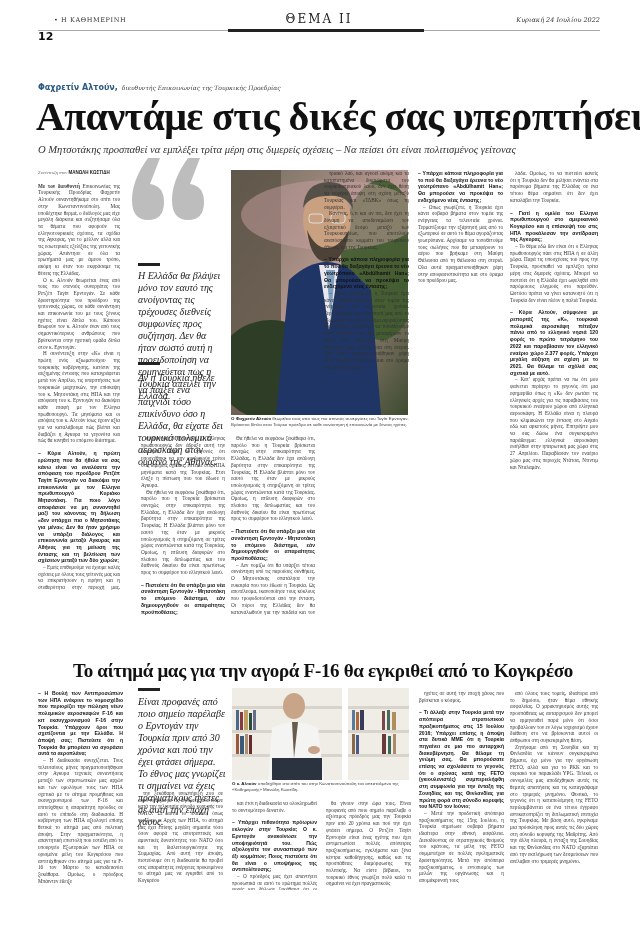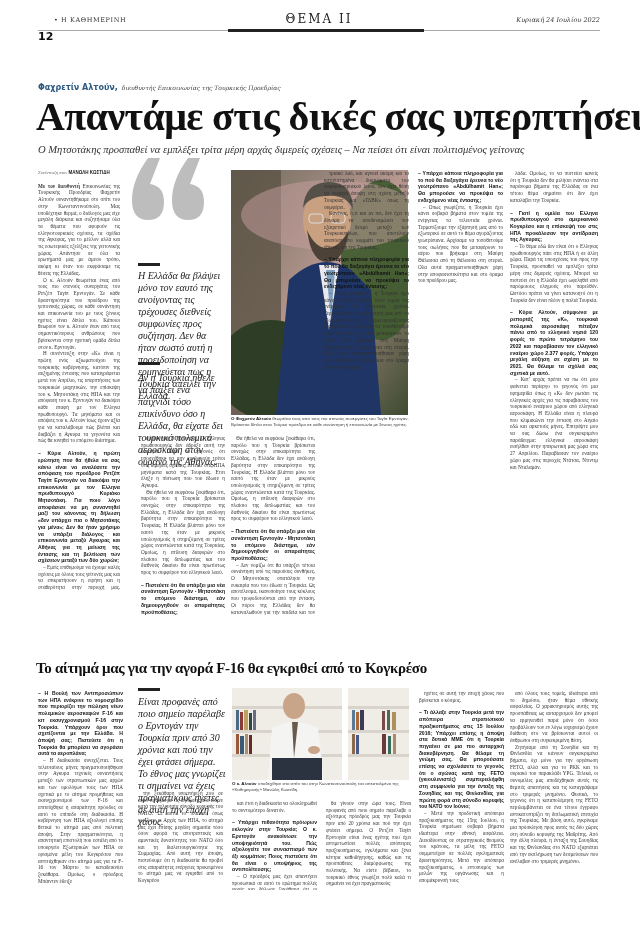--- a/index.html
+++ b/index.html
@@ -29,40 +29,40 @@
   .interviewer b { font-style: normal; color: #222; font-family: "Liberation Sans", sans-serif; }
 
   .quote-marks { position: absolute; left: 130px; top: 150px; width: 80px; height: 80px; }
   .pull-bar { position: absolute; height: 3px; width: 22px; background: #222; }
   .pull { position: absolute; font-family: "Liberation Serif", serif; font-style: italic; font-size: 10px; line-height: 12px; color: #222; }
 
   .photo { position: absolute; overflow: hidden; }
   .caption { position: absolute; font-family: "Liberation Sans", sans-serif; font-size: 4.4px; line-height: 5.6px; color: #444; }
   .caption b { color: #111; }
 
-  .headline2 { position: absolute; left: 36px; right: 30px; top: 660px; font-family: "Liberation Serif", serif; font-size: 15px; letter-spacing: -0.3px; color: #111; white-space: nowrap; }
+  .headline2 { position: absolute; left: 36px; right: 30px; top: 660px; font-family: "Liberation Serif", serif; font-size: 19px; letter-spacing: -0.3px; color: #111; white-space: nowrap; text-align: center; }
 </style>
 </head>
 <body>
 
 <div class="masthead">
   <span class="pg">12</span>
   <span class="paper">• Η ΚΑΘΗΜΕΡΙΝΗ</span>
   <div class="section">ΘΕΜΑ ΙΙ</div>
   <span class="date">Κυριακή 24 Ιουλίου 2022</span>
 </div>
 <div class="masthead-rule"></div>
 <div class="masthead-rule-dark"></div>
 
 <div class="byline">
   <b>Φαχρετίν Αλτούν,</b>
   <span>διευθυντής Επικοινωνίας της Τουρκικής Προεδρίας</span>
 </div>
 <h1 class="headline">Απαντάμε στις δικές σας υπερπτήσεις</h1>
-<div class="subhead">Ο Μητσοτάκης προσπαθεί να εμπλέξει τρίτα μέρη αρχάς διμερείς σχέσεις – Να πείσει ότι είναι πολιτισμένος γείτονας</div>
+<div class="subhead">Ο Μητσοτάκης προσπαθεί να εμπλέξει τρίτα μέρη στις διμερείς σχέσεις – Να πείσει ότι είναι πολιτισμένος γείτονας</div>
 
 <div class="col" id="c1" style="left:38px; top:170px; width:82px; height:420px;">
   <div class="interviewer">
     <span>Συνέντευξη στον</span>
     <b>ΜΑΝΩΛΗ ΚΩΣΤΙΔΗ</b>
   </div>
   <div class="col-body">
       <p class="noind"><b>Με τον διευθυντή</b> Επικοινωνίας της Τουρκικής Προεδρίας Φαχρετίν Αλτούν συναντηθήκαμε στο σπίτι του στην Κωνσταντινούπολη. Μας υποδέχτηκε θερμά, ο διάλογός μας είχε μεγάλη διάρκεια και συζητήσαμε όλα τα θέματα που αφορούν τις ελληνοτουρκικές σχέσεις, τα σχέδια της Αγκυρας, για το μέλλον αλλά και τις εσωτερικές εξελίξεις της γειτονικής χώρας. Απάντησε σε όλα τα ερωτήματά μας με άμεσο τρόπο, ακόμη κι όταν του εκφράσαμε τις θέσεις της Ελλάδας.</p>
       <p>Ο κ. Αλτούν θεωρείται ένας από τους πιο στενούς συνεργάτες του Ρετζέπ Ταγίπ Ερντογάν. Σε κάθε δραστηριότητα του προέδρου της γειτονικής χώρας, σε κάθε συνάντηση και επικοινωνία του με τους ξένους ηγέτες είναι δίπλα του. Κάποιοι θεωρούν τον κ. Αλτούν έναν από τους σημαντικότερους ανθρώπους που βρίσκονται στην ηγετική ομάδα δίπλα στον κ. Ερντογάν.</p>
       <p>Η συνέντευξη στην «Κ» είναι η πρώτη ενός αξιωματούχου της τουρκικής κυβέρνησης, κατόπιν της αυξημένης έντασης που καταγράφεται μετά τον Απρίλιο, τις υπερπτήσεις των τουρκικών μαχητικών, την επίσκεψη του κ. Μητσοτάκη στις ΗΠΑ και την απόφαση του κ. Ερντογάν να διακόψει κάθε επαφή με τον Ελληνα πρωθυπουργό. Τα μηνύματα και οι απόψεις του κ. Αλτούν ίσως έχουν αξία για να καταλάβουμε πώς βλέπει και διαβάζει η Αγκυρα τα γεγονότα και πώς θα κινηθεί το επόμενο διάστημα.</p>

